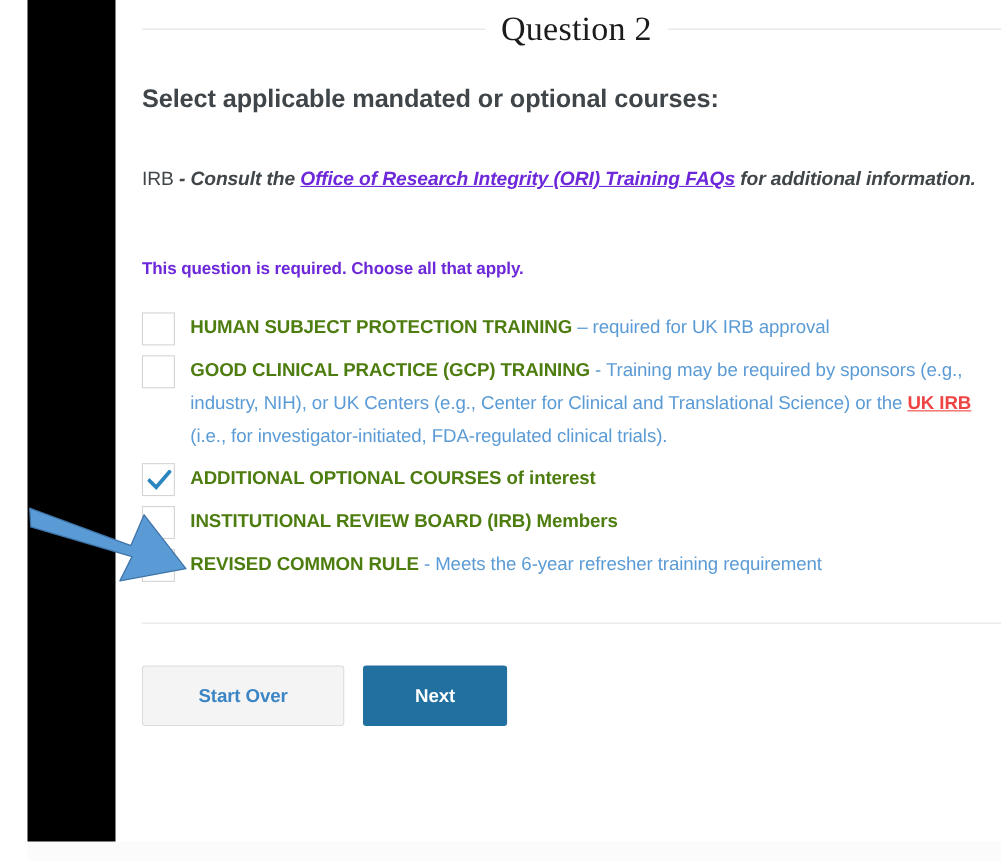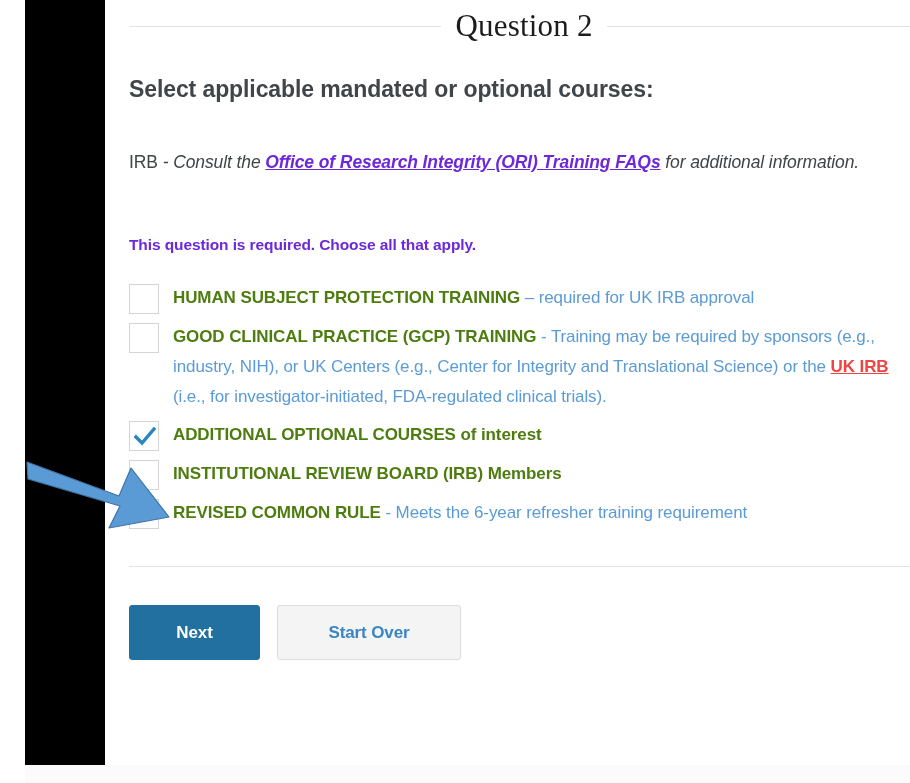--- a/index.html
+++ b/index.html
@@ -80,21 +80,21 @@
     letter-spacing: -0.1px;
   }
   .irb-line {
     font-size: 17.5px;
     color: #3f4548;
     margin-top: 41px;
     line-height: 37px;
     letter-spacing: -0.1px;
   }
   .irb-prefix { font-weight: normal; }
-  .bi { font-weight: normal; font-style: italic; }
+  .bi { font-weight: bold; font-style: italic; }
   .irb-link {
     font-weight: bold;
     font-style: italic;
     color: #6d28d9;
     text-decoration: underline;
     cursor: pointer;
   }
 
   .required-note {
     font-size: 15.5px;
@@ -220,21 +220,21 @@
 
     <div id="options">
 
       <div class="option">
         <div class="checkbox"></div>
         <div class="opt-text"><span class="opt-strong">HUMAN SUBJECT PROTECTION TRAINING</span><span> – required for UK IRB approval</span></div>
       </div>
 
       <div class="option">
         <div class="checkbox"></div>
-        <div class="opt-text"><span class="opt-strong">GOOD CLINICAL PRACTICE (GCP) TRAINING</span><span> - Training may be required by sponsors (e.g., industry, NIH), or UK Centers (e.g., Center for Integrity and Translational Science) or the </span><span class="opt-bold-underline">UK IRB</span><span> (i.e., for investigator-initiated, FDA-regulated clinical trials).</span></div>
+        <div class="opt-text"><span class="opt-strong">GOOD CLINICAL PRACTICE (GCP) TRAINING</span><span> - Training may be required by sponsors (e.g., industry, NIH), or UK Centers (e.g., Center for Clinical and Translational Science) or the </span><span class="opt-bold-underline">UK IRB</span><span> (i.e., for investigator-initiated, FDA-regulated clinical trials).</span></div>
       </div>
 
       <div class="option">
         <div class="checkbox">
           <svg width="22" height="20" viewBox="0 0 22 20">
             <path d="M2 10 L8 16 L20 2" stroke="#2b86c0" stroke-width="3.4" fill="none" stroke-linecap="square"></path>
           </svg>
         </div>
         <div class="opt-text"><span class="opt-strong">ADDITIONAL OPTIONAL COURSES of interest</span><span></span></div>
       </div>
@@ -247,22 +247,22 @@
       <div class="option">
         <div class="checkbox"></div>
         <div class="opt-text"><span class="opt-strong">REVISED COMMON RULE</span><span> - Meets the 6-year refresher training requirement</span></div>
       </div>
 
     </div>
 
     <div class="divider"></div>
 
     <div class="button-row">
+      <div class="btn btn-secondary">Start Over</div>
       <div class="btn btn-primary">Next</div>
-      <div class="btn btn-secondary">Start Over</div>
     </div>
 
   </div>
 
   <div id="left-band"></div>
 
   <svg id="arrow" viewBox="0 0 146 92">
     <path d="M2 13 L94 47 L106 19 L144 68 L84 79 L95 57 L3 30 Z" fill="#5b9bd5" stroke="#3f74a8" stroke-width="1.2" stroke-linejoin="round"></path>
   </svg>
 

